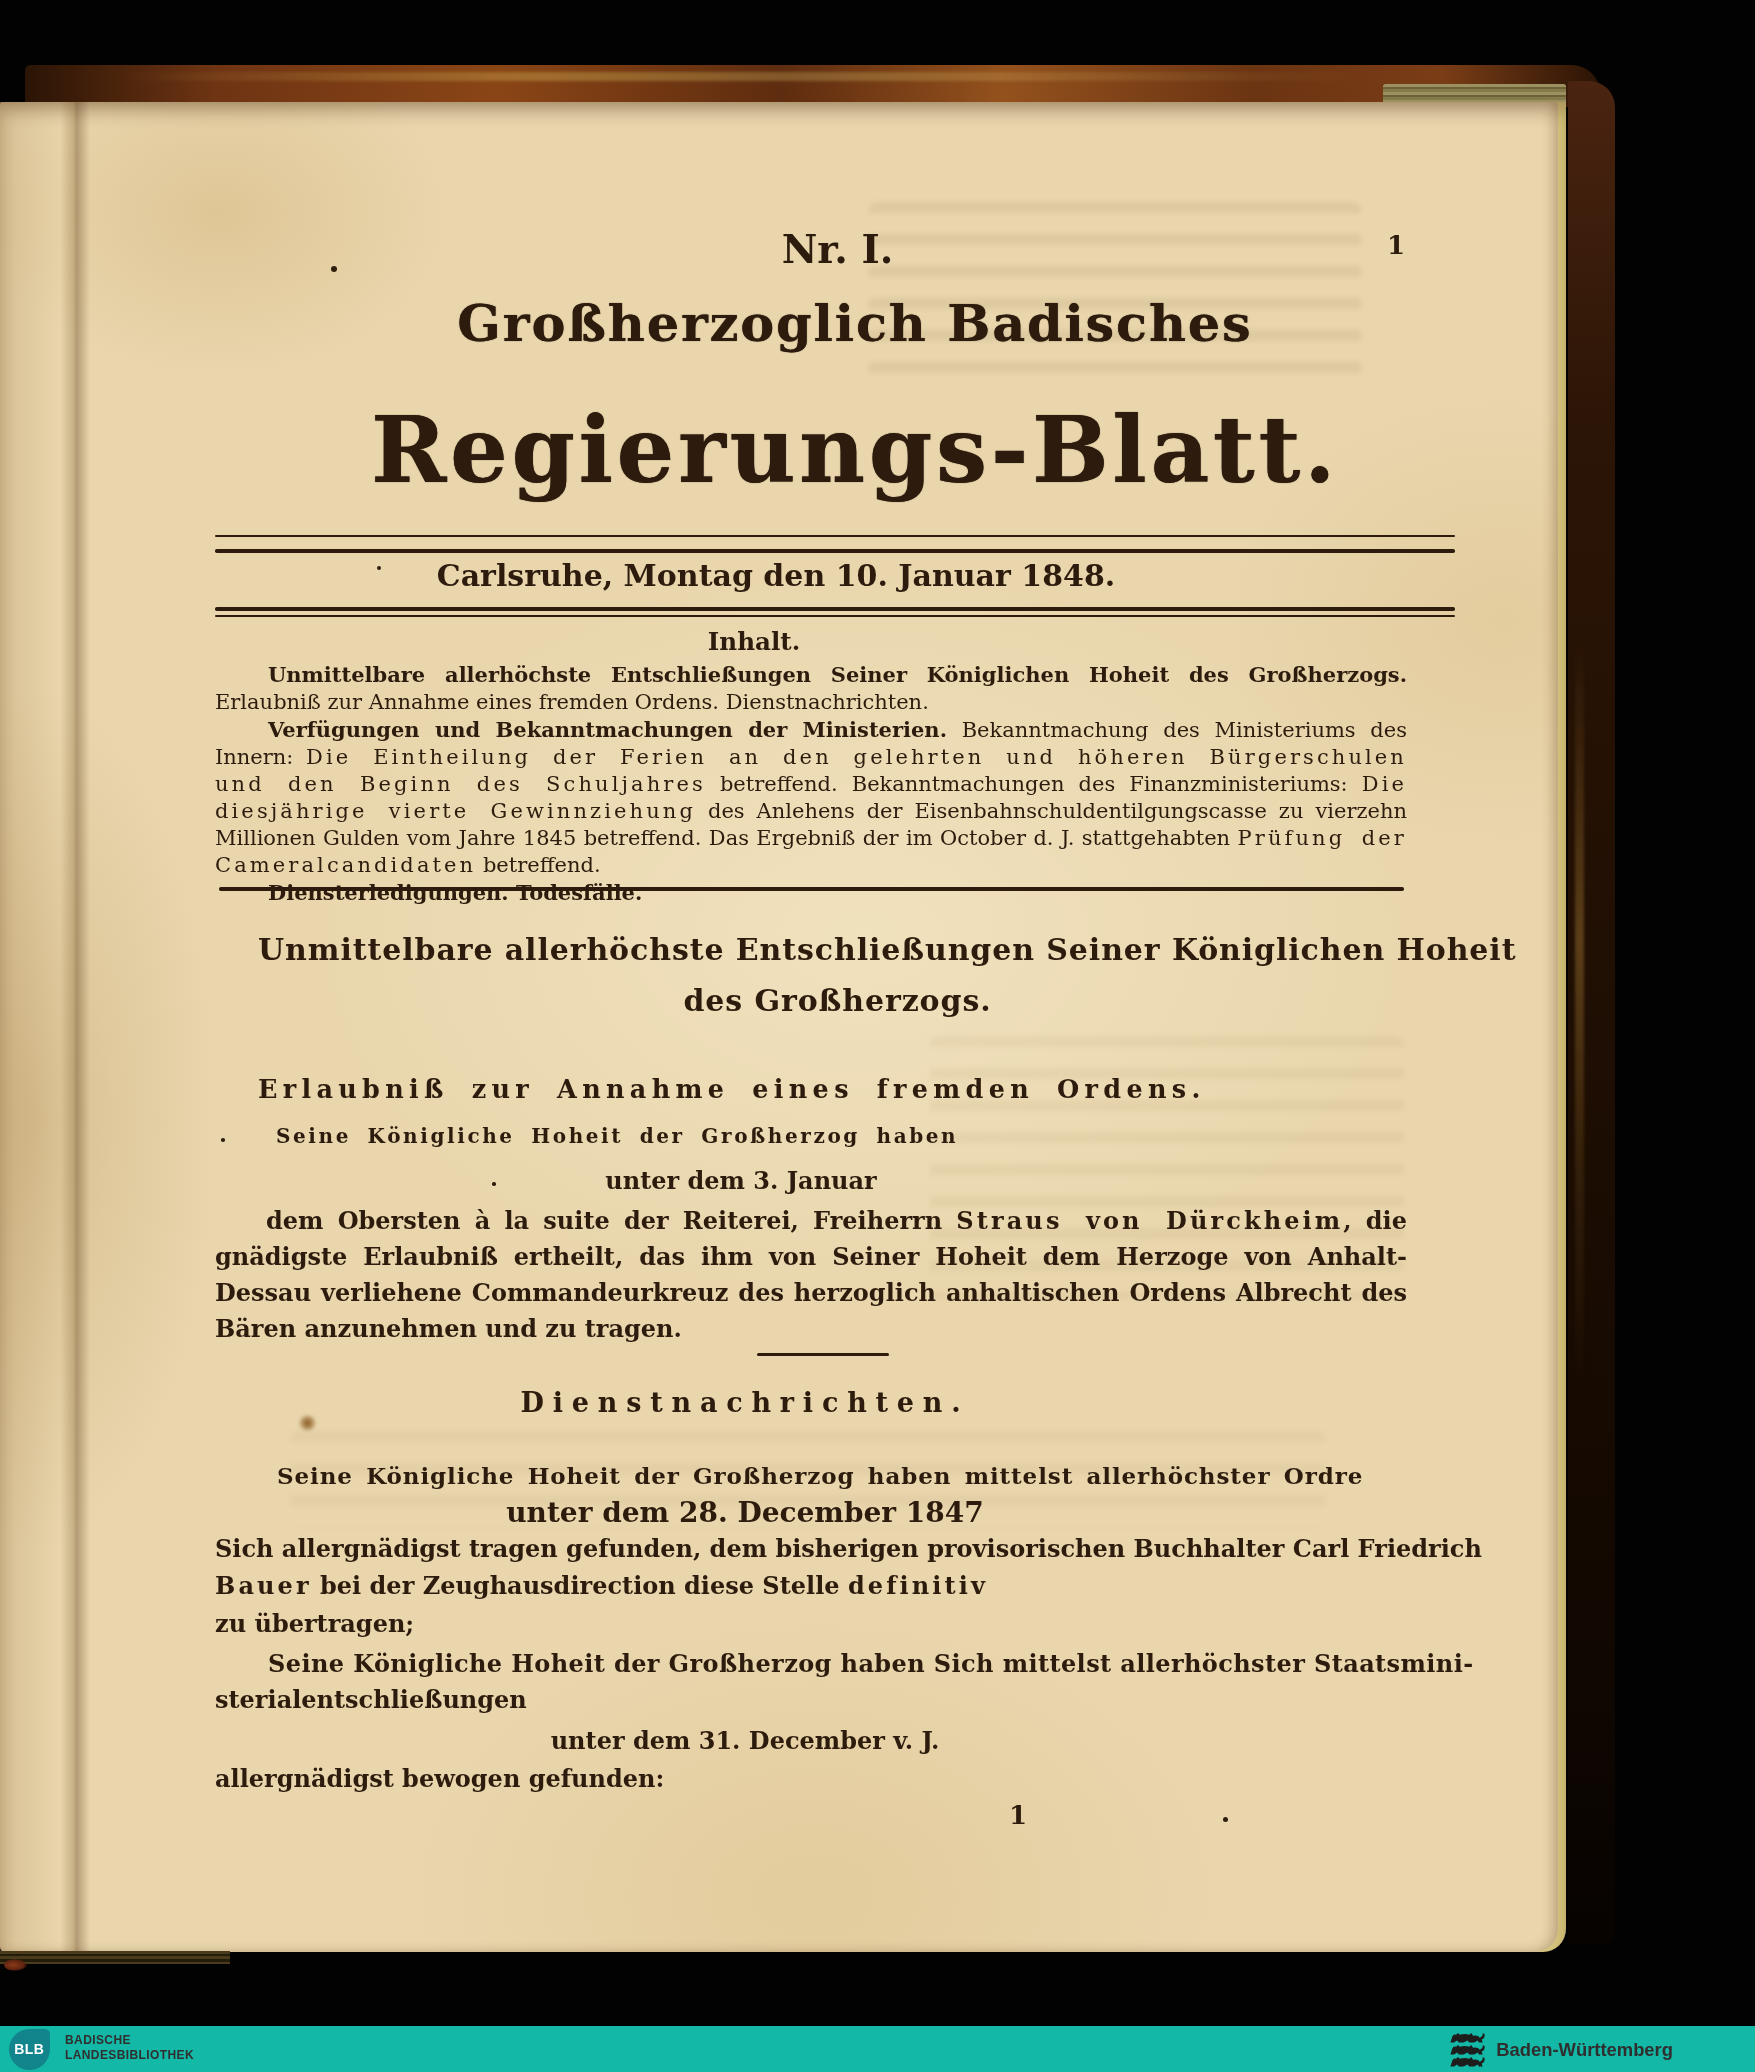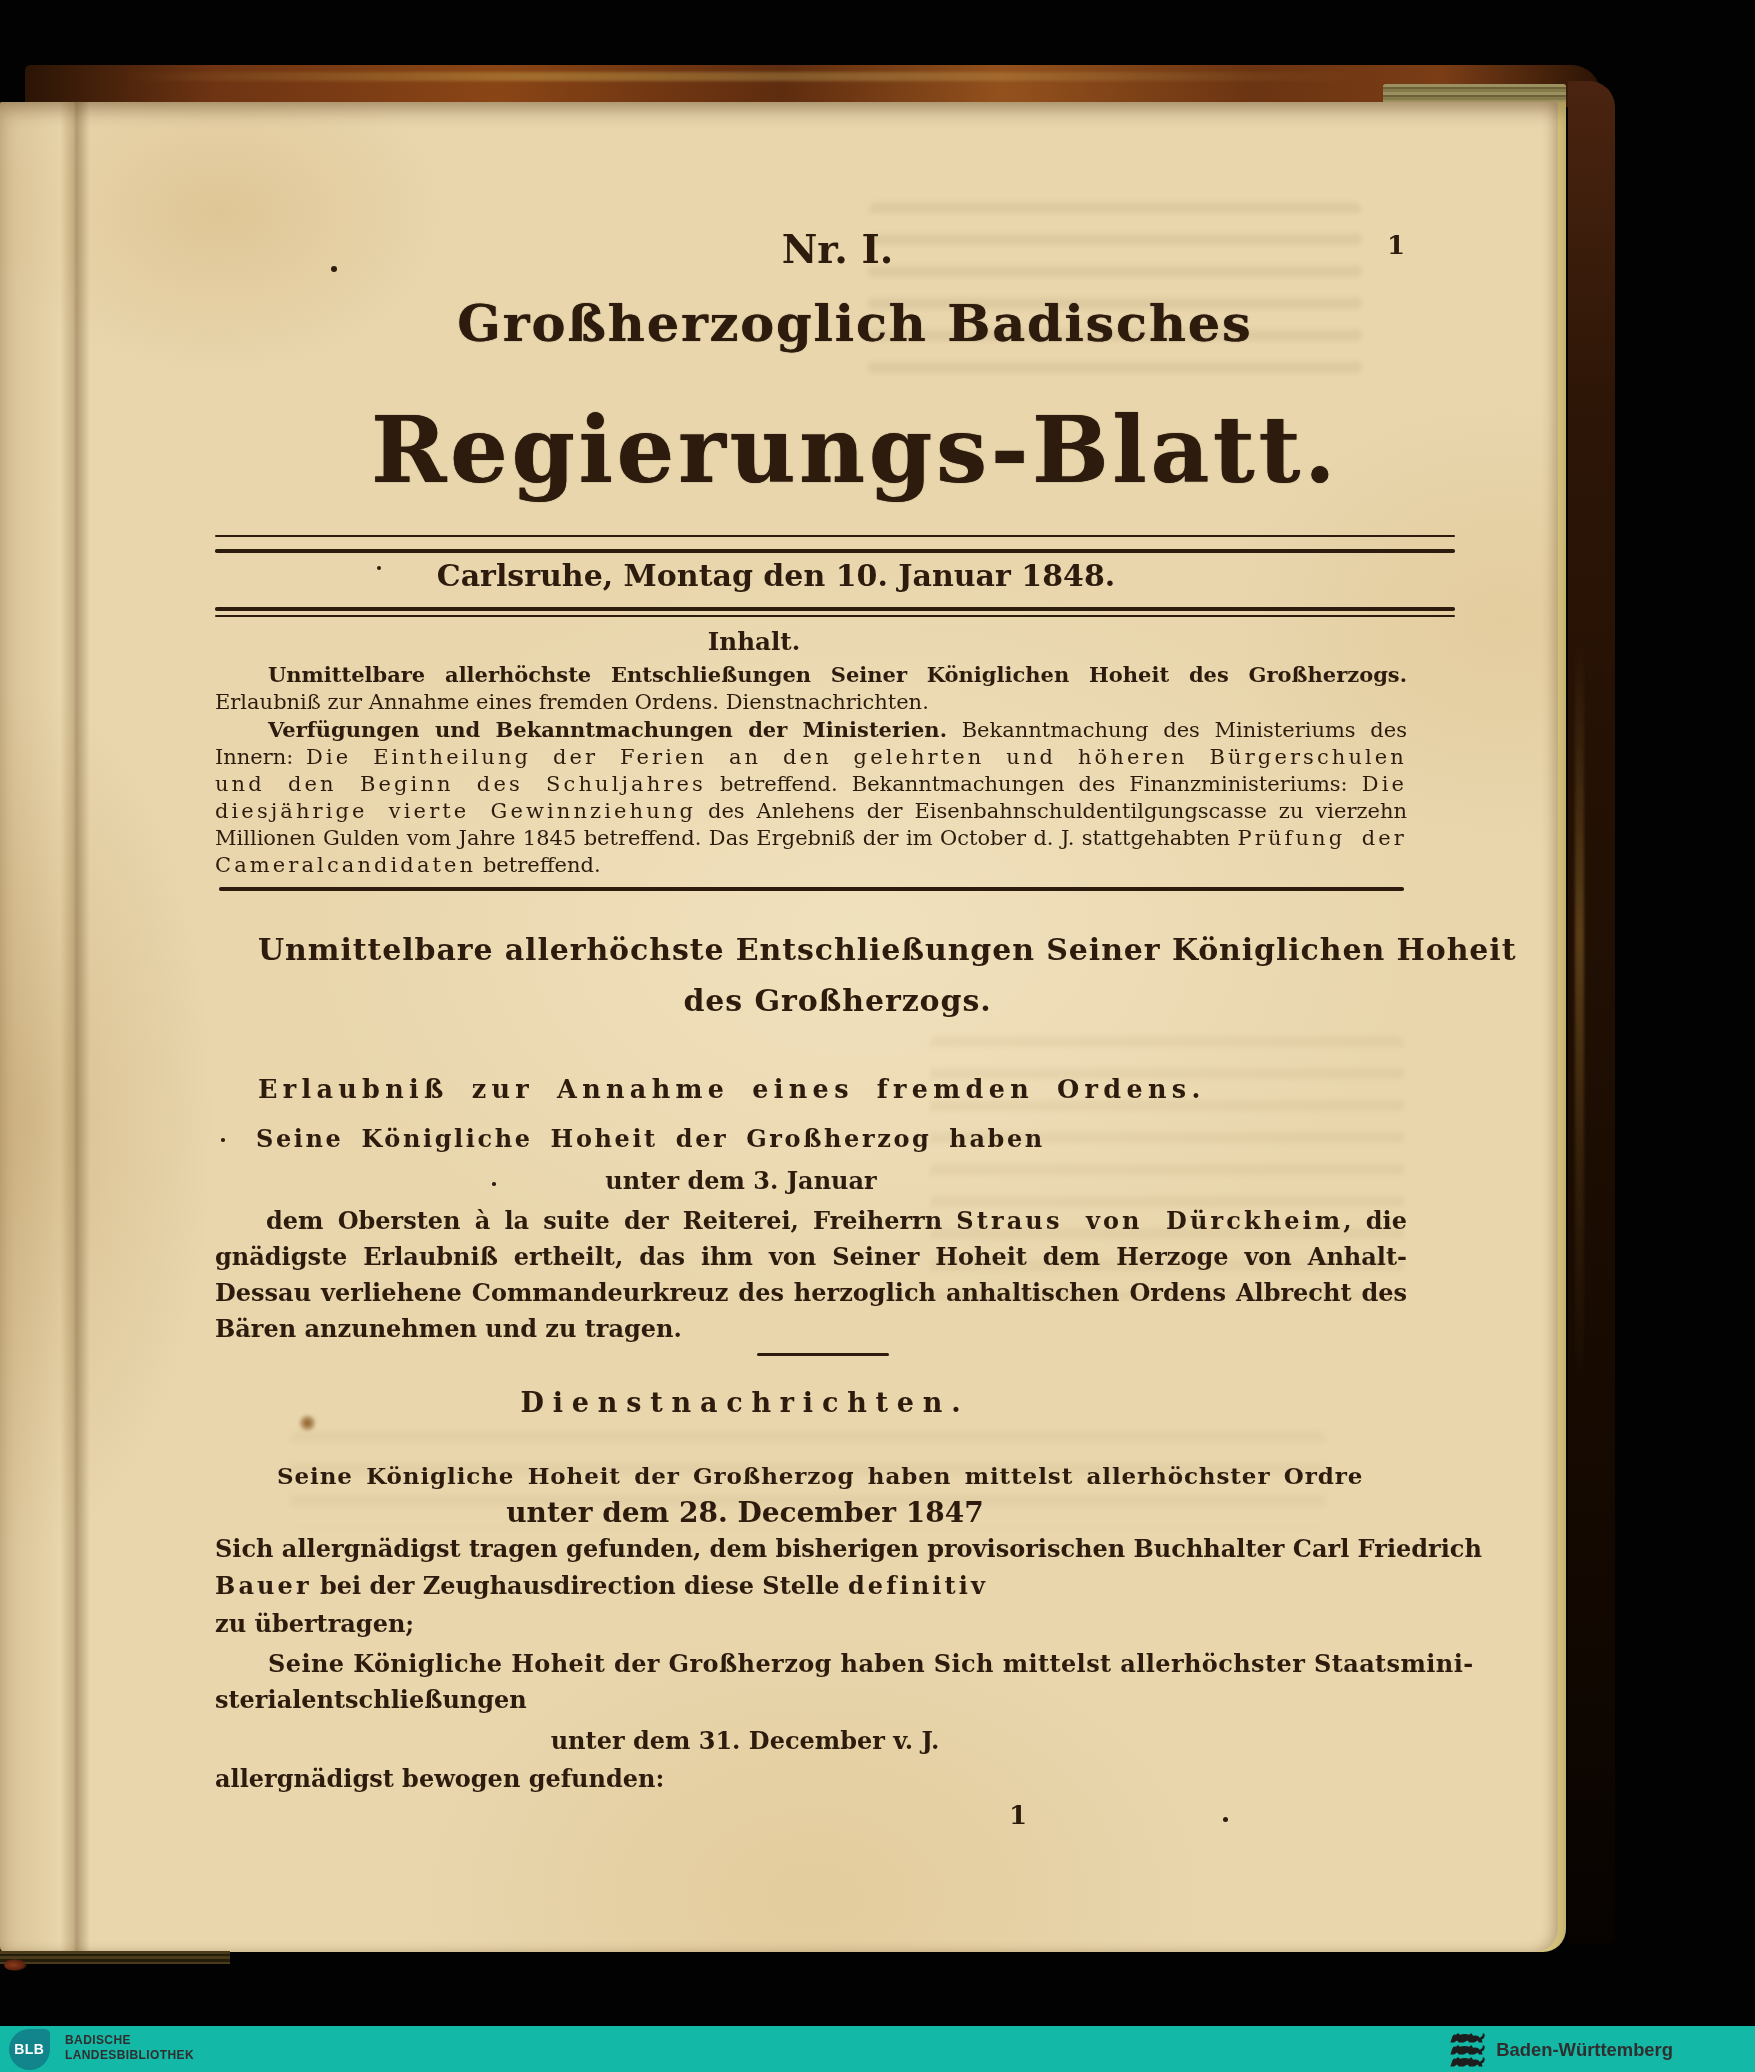--- a/index.html
+++ b/index.html
@@ -66,21 +66,21 @@
   .inhalt-heading{left:215px;top:627px;width:992px;font-size:24.6px;font-weight:bold;}
   .inhalt-block{left:215px;top:661px;width:1192px;font-size:21px;line-height:27px;text-align:justify;}
   .inhalt-block p{margin:0;text-indent:53px;}
   .inhalt-block p.no-just{text-align:left;}
   .seg-bold{font-weight:bold;}
   .seg-spaced{letter-spacing:3.1px;word-spacing:6.1px;}
 
   .s1-heading1{left:215px;top:932px;width:1159px;font-size:30px;font-weight:bold;letter-spacing:0.9px;}
   .s1-heading2{left:215px;top:983px;width:1159px;font-size:30px;font-weight:bold;letter-spacing:0.9px;}
   .s1-subheading{left:215px;top:1074px;width:930px;font-size:25.5px;font-weight:bold;letter-spacing:5.3px;word-spacing:8.8px;}
-  .s1-intro{left:256px;top:1124px;font-size:24px;font-weight:bold;letter-spacing:2.6px;word-spacing:7px;}
+  .s1-intro{left:276px;top:1124px;font-size:20px;font-weight:bold;letter-spacing:2.6px;word-spacing:7px;}
   .s1-date{left:215px;top:1166px;width:966px;font-size:24px;font-weight:bold;}
   .s1-para{left:215px;top:1203px;width:1192px;font-size:24px;line-height:36px;text-align:justify;font-weight:bold;}
   .s1-para p{margin:0;text-indent:51px;}
 
   .divider{left:757px;top:1353px;width:132px;height:2.6px;}
 
   .s2-heading{left:215px;top:1387px;width:974px;font-size:27px;font-weight:bold;letter-spacing:8.8px;}
   .s2-intro1{left:277px;top:1462px;font-size:23px;font-weight:bold;letter-spacing:0.9px;word-spacing:4.4px;}
   .s2-date1{left:215px;top:1496px;width:974px;font-size:28px;font-weight:bold;}
   .s2-l1{left:215px;top:1534px;width:1192px;font-size:24px;font-weight:bold;text-align:justify;text-align-last:justify;}
@@ -138,20 +138,21 @@
   <div class="rule" style="left:215px;top:535px;width:1240px;height:1.8px;"></div>
   <div class="rule" style="left:215px;top:549px;width:1240px;height:4.4px;"></div>
   <div class="abs ctr dateline nowrap">Carlsruhe, Montag den 10. Januar 1848.</div>
   <div class="rule" style="left:215px;top:607px;width:1240px;height:4.4px;"></div>
   <div class="rule" style="left:215px;top:615px;width:1240px;height:1.8px;"></div>
 
   <div class="abs ctr inhalt-heading">Inhalt.</div>
   <div class="abs inhalt-block">
     <p><span class="seg-bold">Unmittelbare allerhöchste Entschließungen Seiner Königlichen Hoheit des Großherzogs.</span><span>  Erlaubniß zur Annahme eines fremden Ordens.  Dienstnachrichten.</span></p>
     <p><span class="seg-bold">Verfügungen und Bekanntmachungen der Ministerien.</span><span>  Bekanntmachung des Ministeriums des Innern: </span><span class="seg-spaced">Die Eintheilung der Ferien an den gelehrten und höheren Bürgerschulen und den Beginn des Schuljahres</span><span> betreffend.  Bekanntmachungen des Finanzministeriums: </span><span class="seg-spaced">Die diesjährige vierte Gewinnziehung</span><span> des Anlehens der Eisenbahnschuldentilgungscasse zu vierzehn Millionen Gulden vom Jahre 1845 betreffend.  Das Ergebniß der im October d. J. stattgehabten </span><span class="seg-spaced">Prüfung der Cameralcandidaten</span><span> betreffend.</span></p>
+    <p class="no-just"><span class="seg-bold">Diensterledigungen.  Todesfälle.</span></p>
   </div>
   <div class="rule" style="left:219px;top:887px;width:1185px;height:3.5px;"></div>
 
   <div class="abs ctr s1-heading1 nowrap">Unmittelbare allerhöchste Entschließungen Seiner Königlichen Hoheit</div>
   <div class="abs ctr s1-heading2 nowrap">des Großherzogs.</div>
   <div class="abs ctr s1-subheading nowrap">Erlaubniß zur Annahme eines fremden Ordens.</div>
   <div class="abs s1-intro nowrap">Seine Königliche Hoheit der Großherzog haben</div>
   <div class="abs ctr s1-date nowrap">unter dem 3. Januar</div>
   <div class="abs s1-para">
     <p><span>dem Obersten à la suite der Reiterei, Freiherrn </span><span class="seg-spaced">Straus von Dürckheim</span><span>, die gnädigste Erlaubniß ertheilt, das ihm von Seiner Hoheit dem Herzoge von Anhalt-Dessau verliehene Commandeurkreuz des herzoglich anhaltischen Ordens Albrecht des Bären anzunehmen und zu tragen.</span></p>

